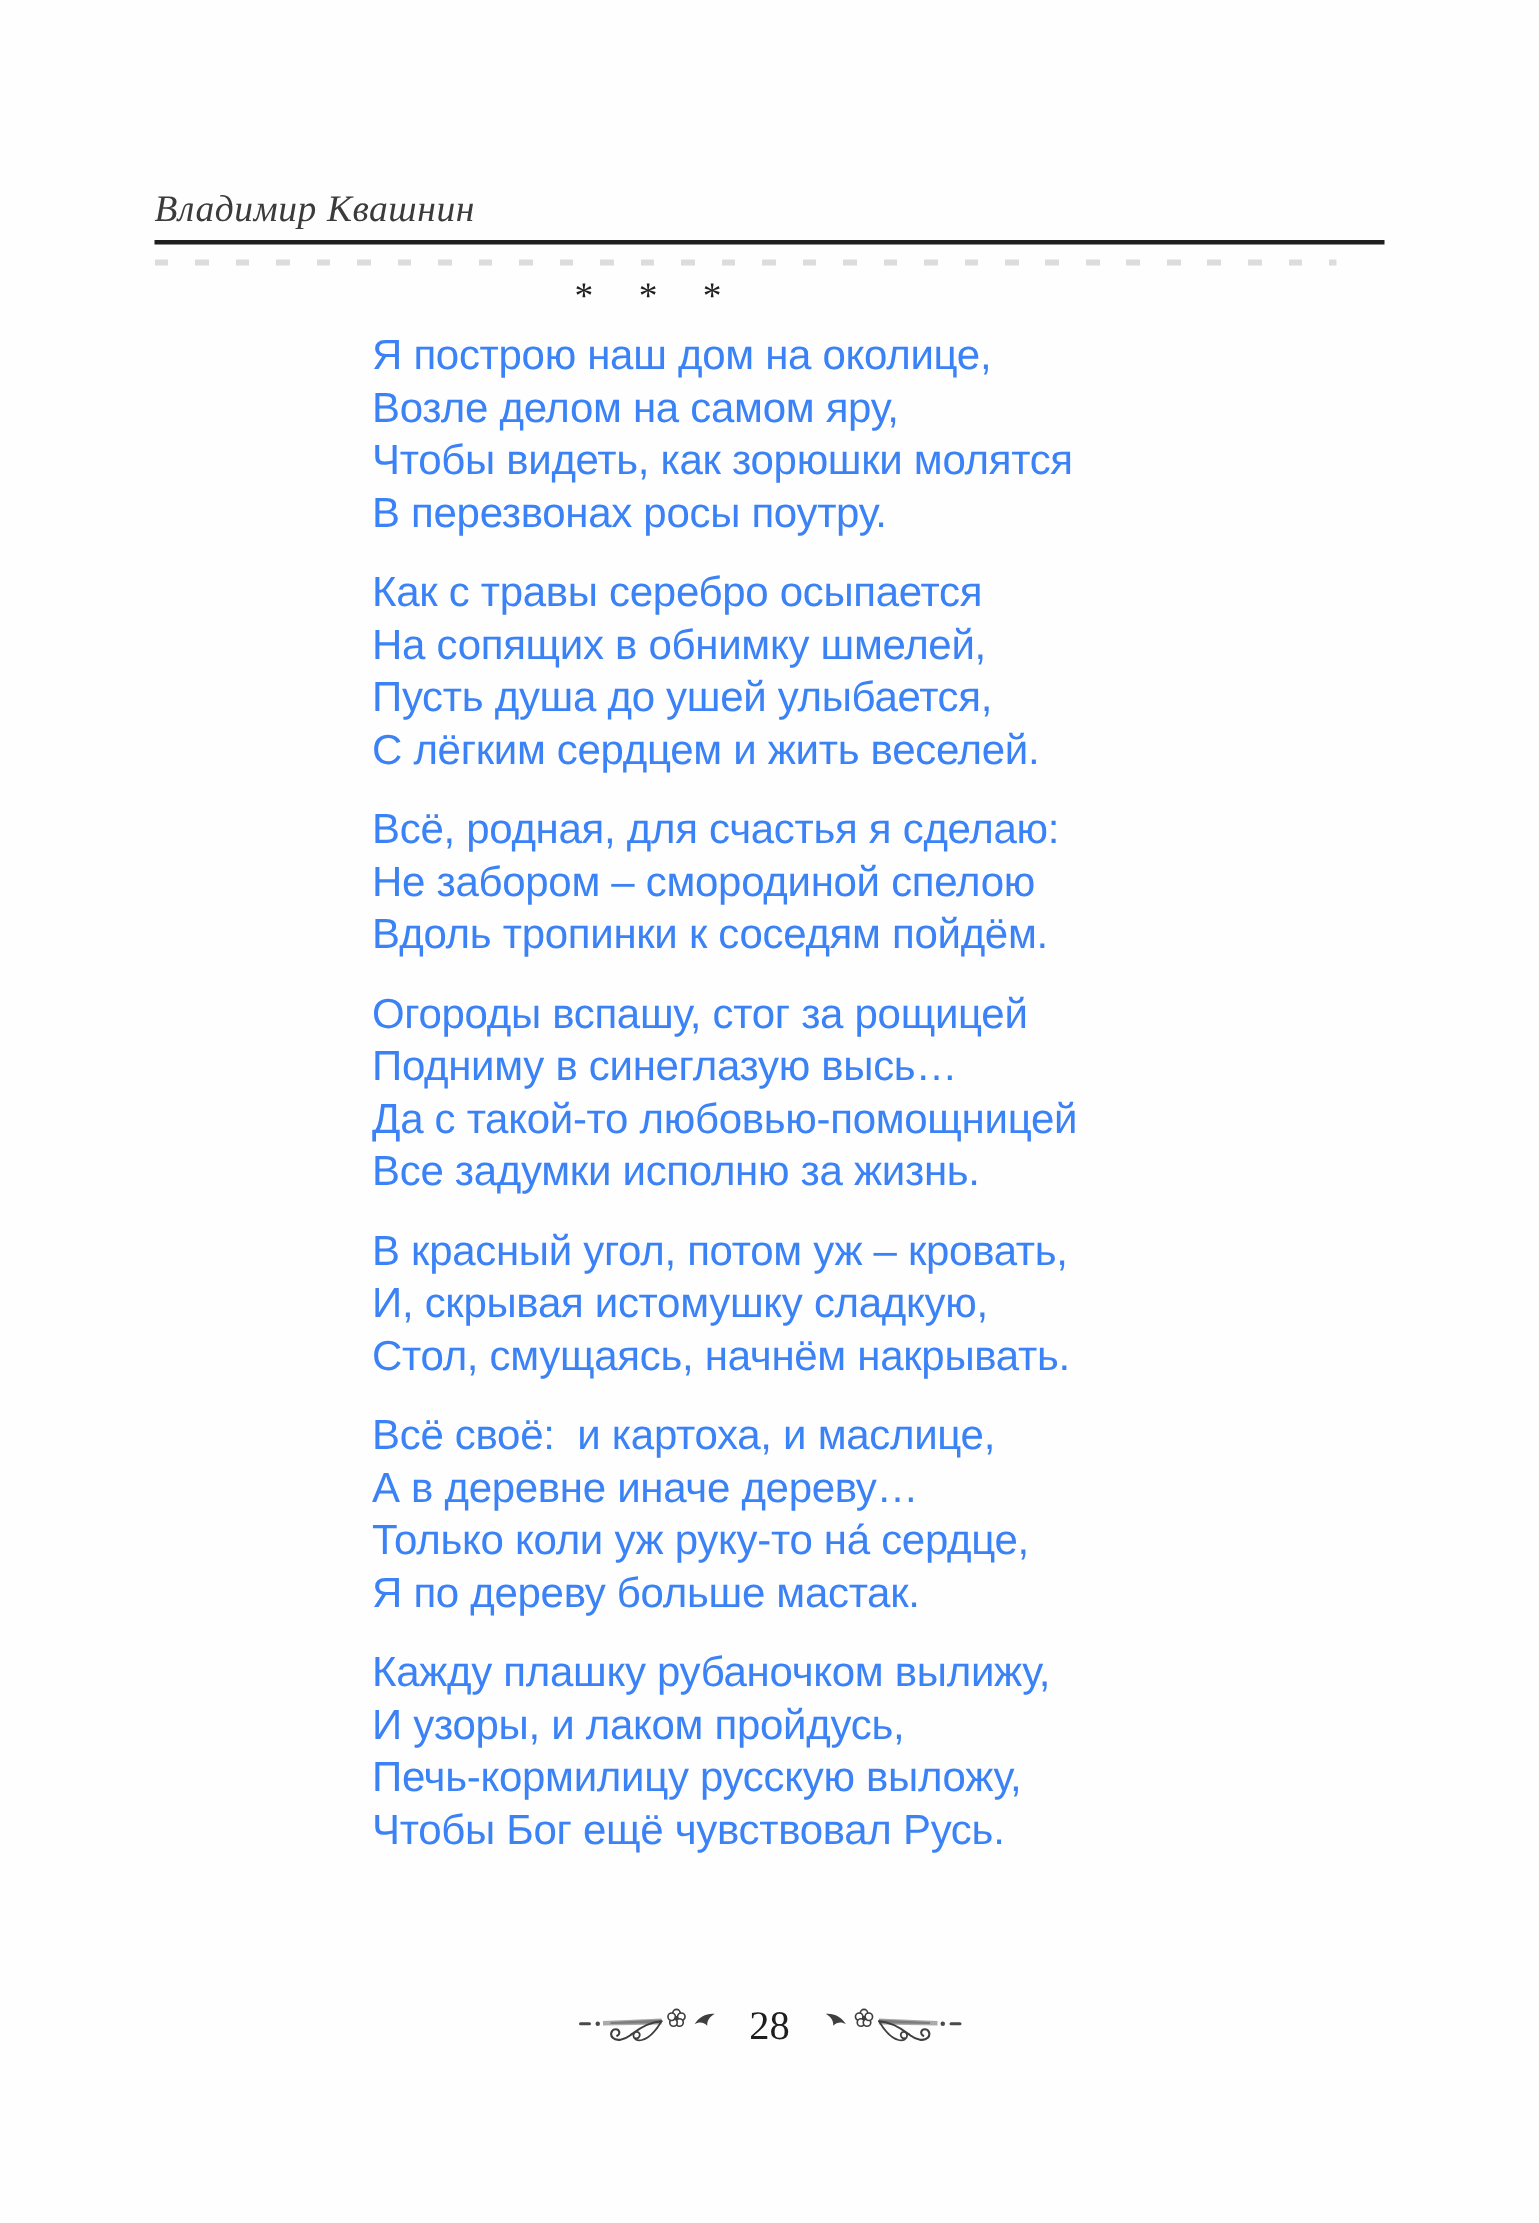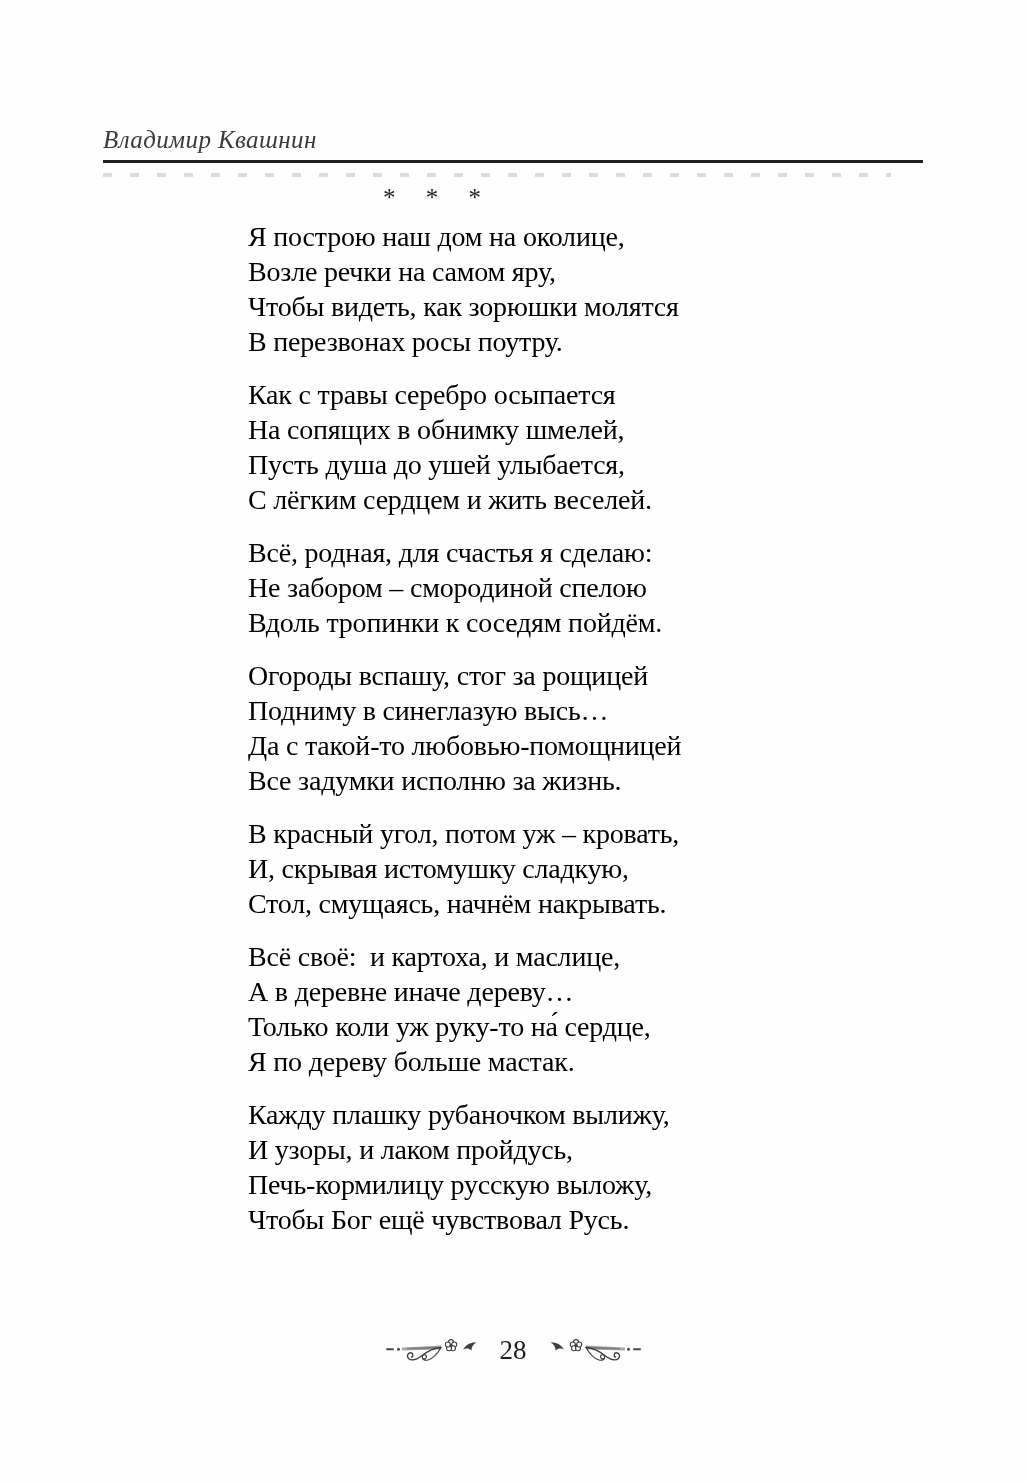--- a/index.html
+++ b/index.html
@@ -51,23 +51,22 @@
     letter-spacing: 12px;
     color: #1f1f1f;
   }
   
   .poem {
     position: absolute;
     left: 248px; top: 219px;
     width: 560px;
     font-size: 28px;
     line-height: 35px;
-    color: #000000;
+    color: #3b82f6;
     letter-spacing: -0.2px;
-    font-family: Liberation Serif, serif;
   }
   .stanza { margin-bottom: 18px; }
   .line { white-space: pre; }
   
   .footer {
     position: absolute;
     left: 0; right: 0;
     top: 1331px;
     display: flex;
     align-items: center;
@@ -93,21 +92,21 @@
     <div class="author">Владимир Квашнин</div>
     <div class="rule-thick"></div>
     <div class="rule-dashed"></div>
   </div>
 
   <div class="stars">* * *</div>
 
   <div class="poem">
     <div class="stanza">
       <div class="line">Я построю наш дом на околице,</div>
-      <div class="line">Возле речки на самом яру,</div>
+      <div class="line">Возле делом на самом яру,</div>
       <div class="line">Чтобы видеть, как зорюшки молятся</div>
       <div class="line">В перезвонах росы поутру.</div>
     </div>
     <div class="stanza">
       <div class="line">Как с травы серебро осыпается</div>
       <div class="line">На сопящих в обнимку шмелей,</div>
       <div class="line">Пусть душа до ушей улыбается,</div>
       <div class="line">С лёгким сердцем и жить веселей.</div>
     </div>
     <div class="stanza">

